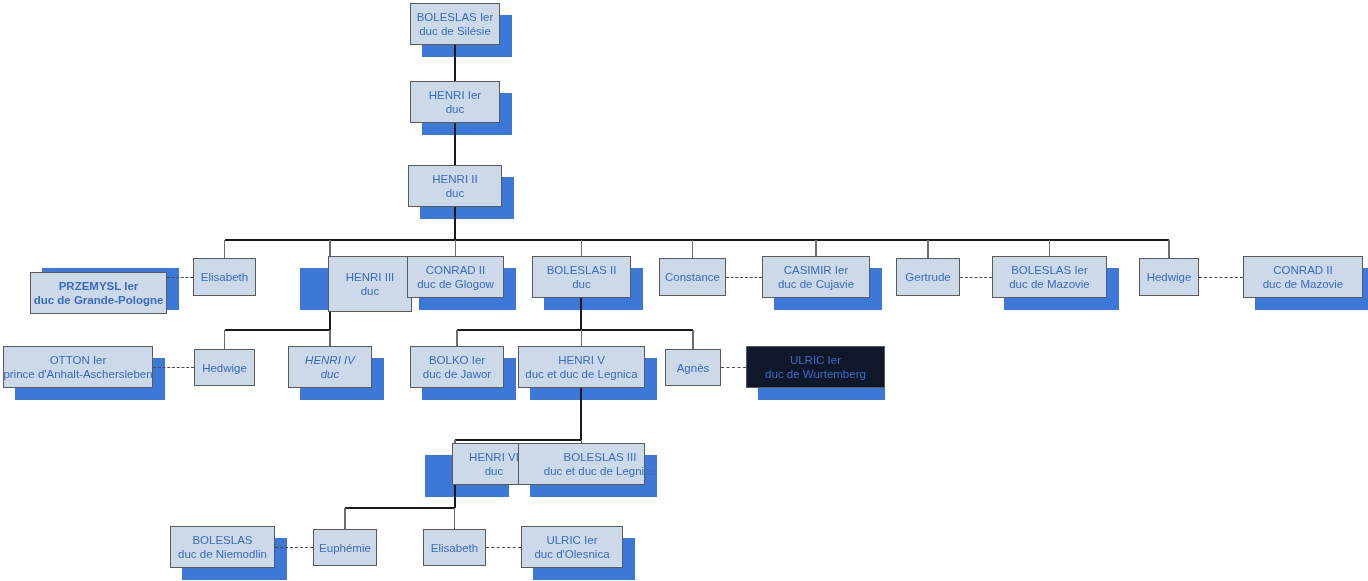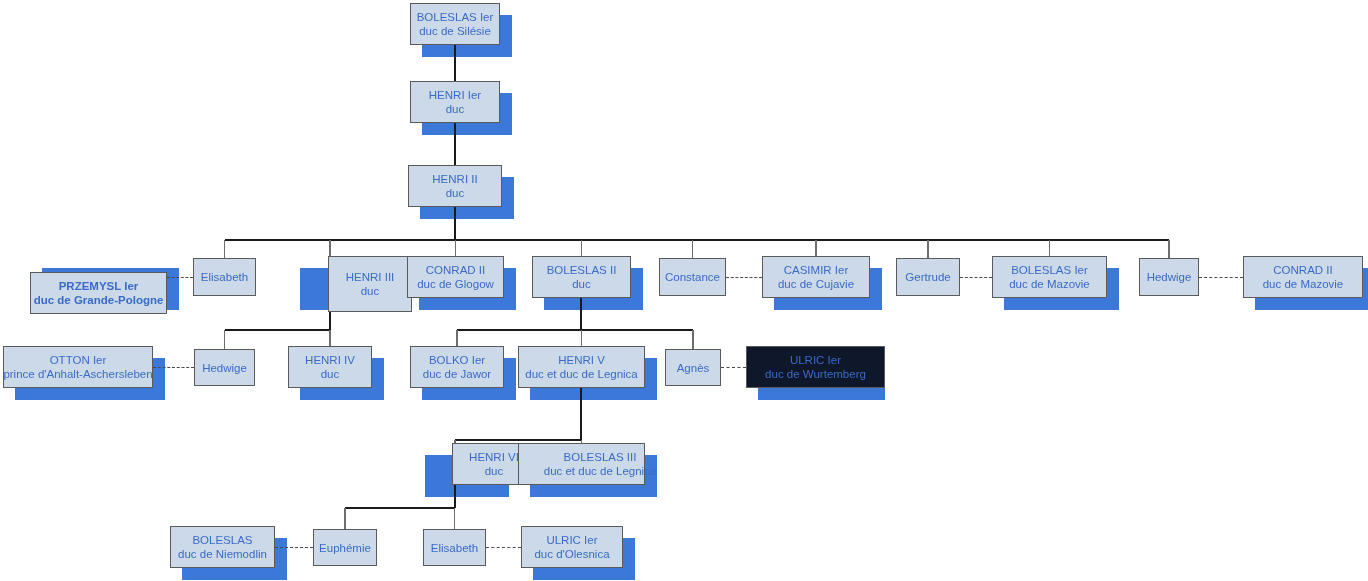--- a/index.html
+++ b/index.html
@@ -152,21 +152,21 @@
       </div>
       <div class="node" style="left: 1243px; top: 256px; width: 120px; height: 42px; background: rgb(204, 217, 232); border-color: rgb(90, 90, 90); color: rgb(58, 107, 198);">
         <span class="lbl"><span>CONRAD II</span><span class="l2">duc de Mazovie</span></span>
       </div>
       <div class="node" style="left: 3px; top: 346px; width: 150px; height: 42px; background: rgb(204, 217, 232); border-color: rgb(90, 90, 90); color: rgb(58, 107, 198);">
         <span class="lbl"><span>OTTON Ier</span><span class="l2">prince d'Anhalt-Aschersleben</span></span>
       </div>
       <div class="node" style="left: 194px; top: 349px; width: 61px; height: 37px; background: rgb(204, 217, 232); border-color: rgb(90, 90, 90); color: rgb(58, 107, 198);">
         <span class="lbl"><span>Hedwige</span></span>
       </div>
-      <div class="node" style="left: 288px; top: 346px; width: 84px; height: 42px; background: rgb(204, 217, 232); border-color: rgb(90, 90, 90); color: rgb(58, 107, 198);">
+      <div class="node" style="left: 288px; top: 346px; width: 84px; height: 42px; background: rgb(204, 217, 232); border-color: rgb(90, 90, 90); color: rgb(58, 107, 198); font-style: italic;">
         <span class="lbl"><span>HENRI IV</span><span class="l2">duc</span></span>
       </div>
       <div class="node" style="left: 410px; top: 346px; width: 94px; height: 42px; background: rgb(204, 217, 232); border-color: rgb(90, 90, 90); color: rgb(58, 107, 198);">
         <span class="lbl"><span>BOLKO Ier</span><span class="l2">duc de Jawor</span></span>
       </div>
       <div class="node" style="left: 518px; top: 346px; width: 127px; height: 42px; background: rgb(204, 217, 232); border-color: rgb(90, 90, 90); color: rgb(58, 107, 198);">
         <span class="lbl"><span>HENRI V</span><span class="l2">duc et duc de Legnica</span></span>
       </div>
       <div class="node" style="left: 665px; top: 349px; width: 56px; height: 37px; background: rgb(204, 217, 232); border-color: rgb(90, 90, 90); color: rgb(58, 107, 198);">
         <span class="lbl"><span>Agnès</span></span>

